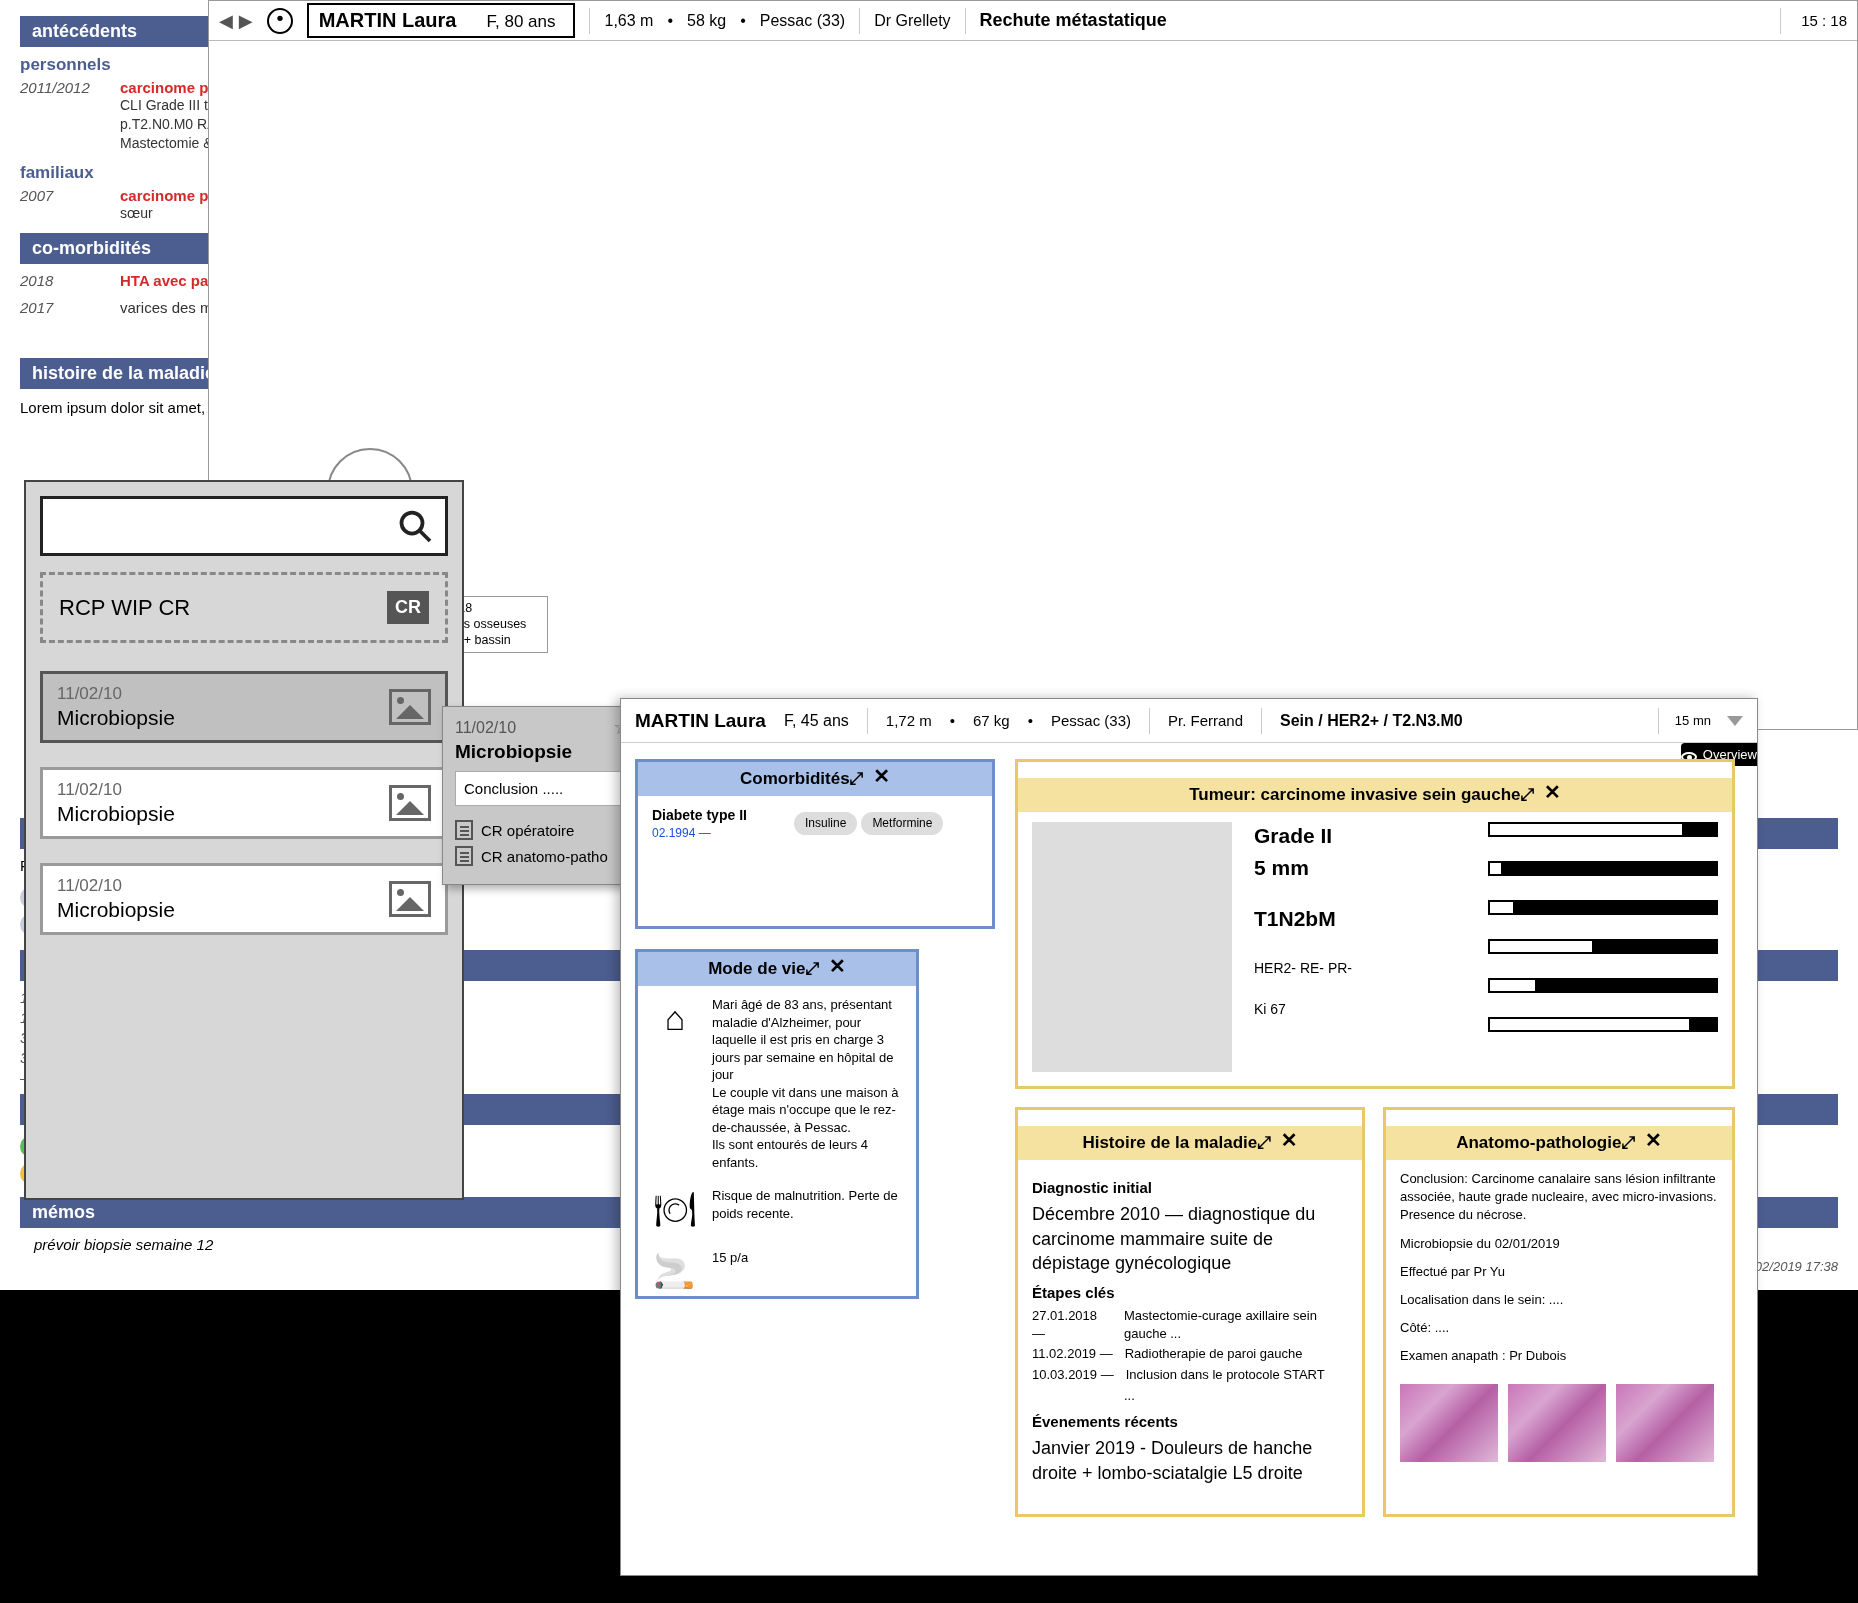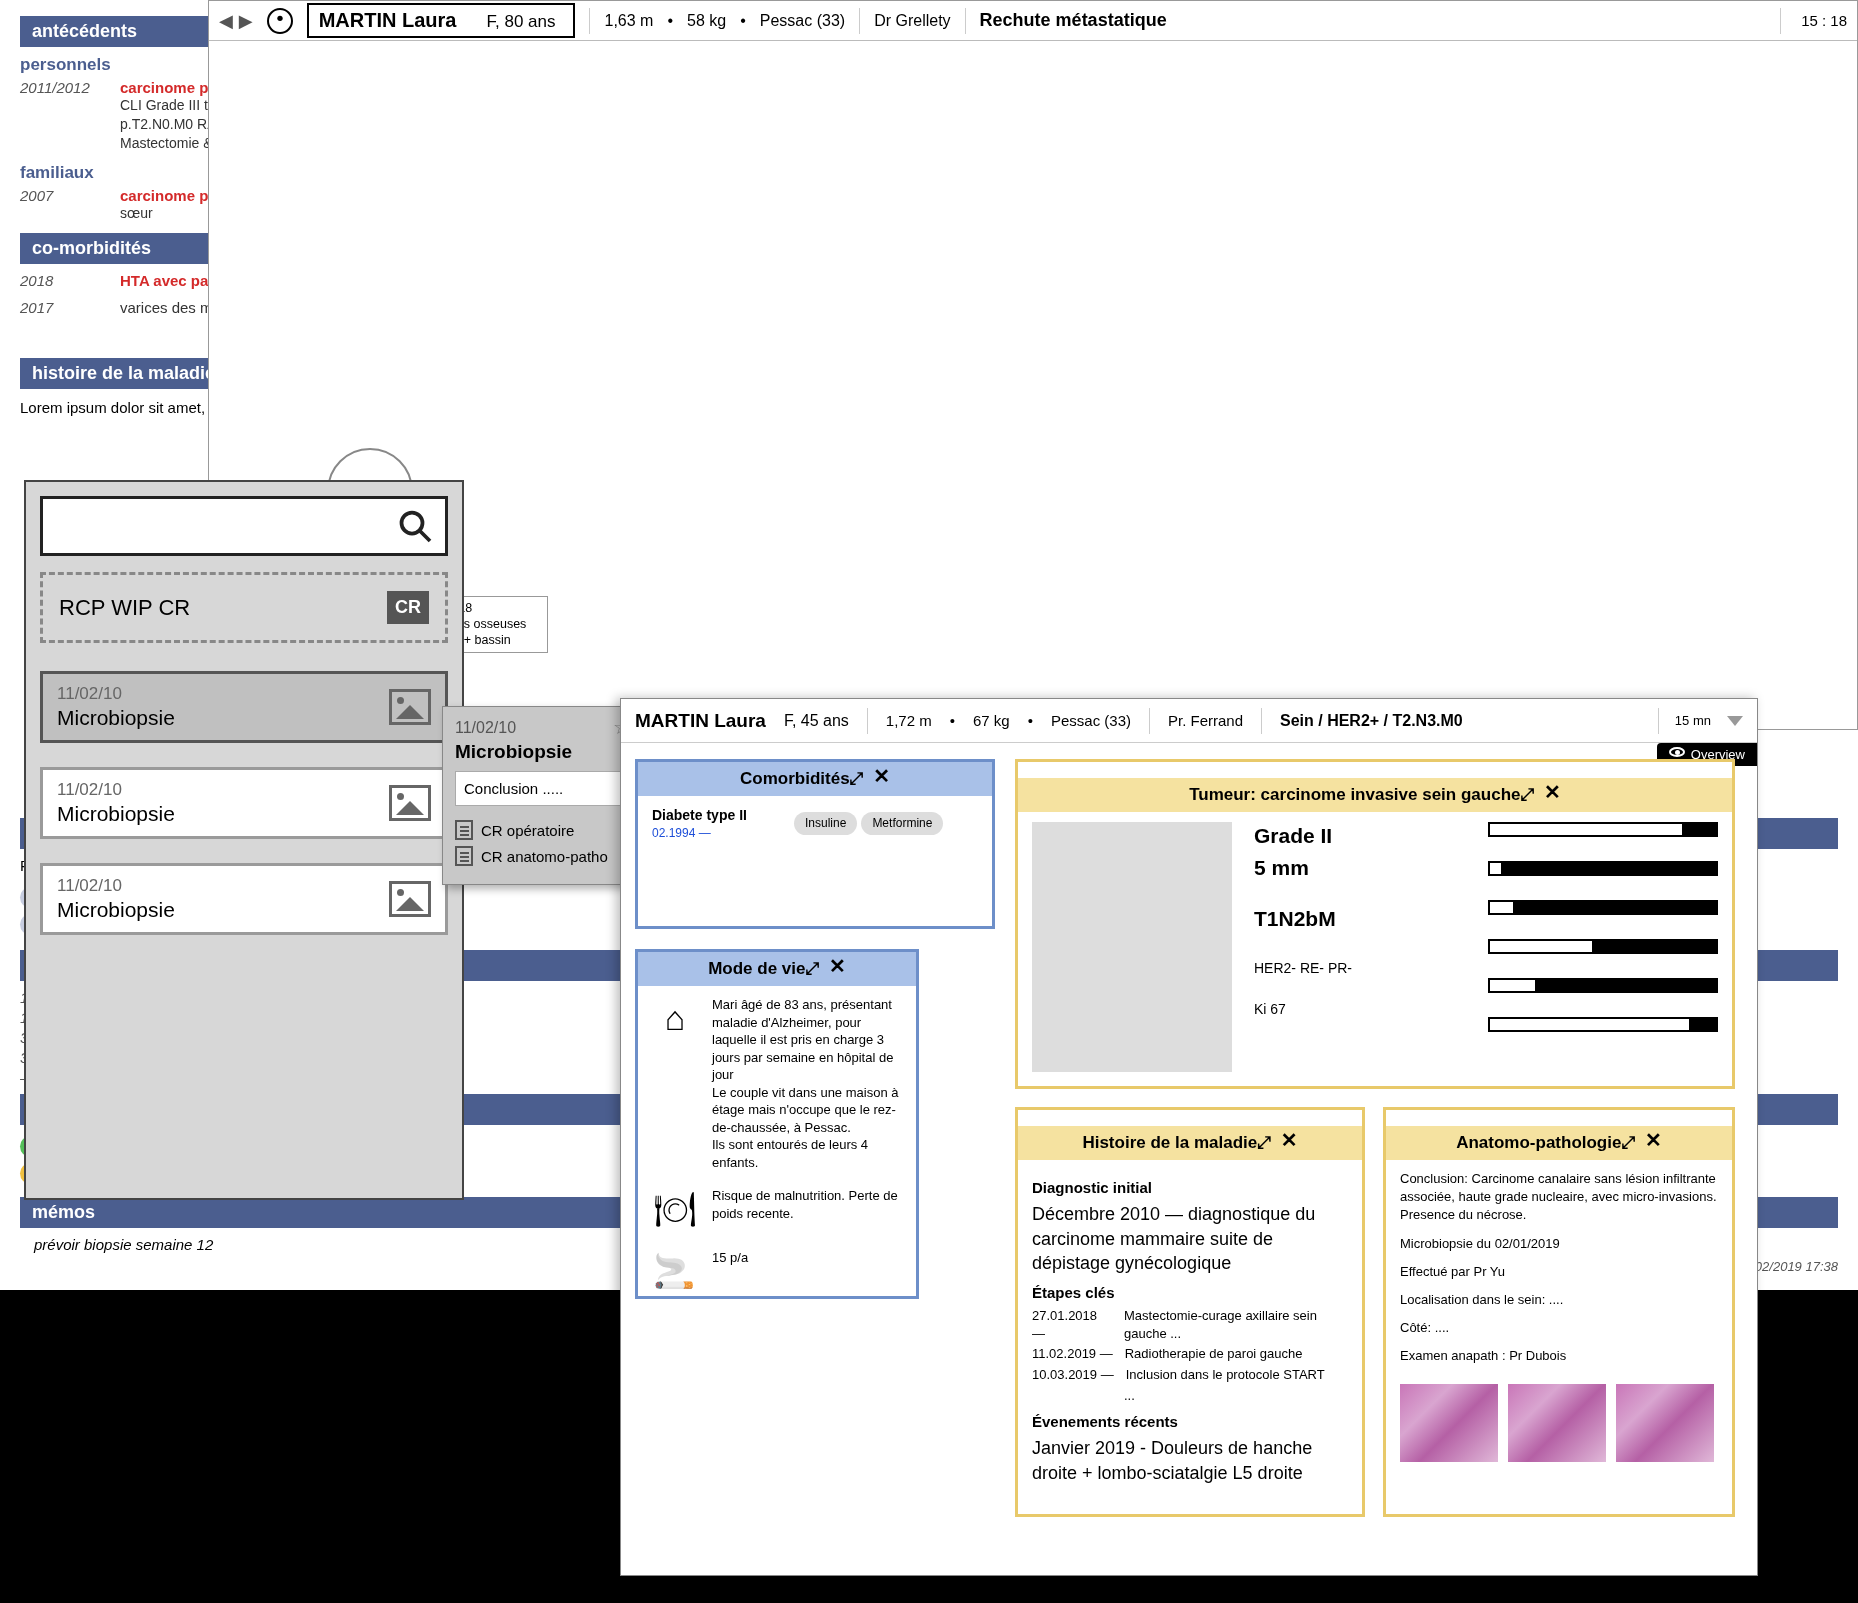--- a/index.html
+++ b/index.html
@@ -75,21 +75,21 @@
 .win-b { position:absolute; left:620px; top:698px; width:1138px; height:878px; background:#fff; border:1px solid #888; box-shadow:-4px 0 10px rgba(0,0,0,.25);}
 .win-b .topbar2{height:44px;border-bottom:1px solid #ccc;display:flex;align-items:center;padding:0 14px;gap:18px;}
 .topbar2 .nm{font-weight:700;font-size:19px;}
 .topbar2 .sx{font-size:16px;}
 .topbar2 .sep{width:1px;height:26px;background:#ccc;}
 .topbar2 .meta{font-size:15px;}
 .topbar2 .status{font-weight:700;font-size:16px;}
 .topbar2 .time{margin-left:auto;font-size:13px;display:flex;align-items:center;gap:16px;}
 .tri-dn{width:0;height:0;border-left:8px solid transparent;border-right:8px solid transparent;border-top:10px solid #999;}
 
-.ov-tab{position:absolute;right:0;top:44px;background:#000;color:#fff;font-size:13px;padding:4px 12px;display:flex;align-items:flex-start;gap:6px;border-radius:4px 0 0 0;}
+.ov-tab{position:absolute;right:0;top:44px;background:#000;color:#fff;font-size:13px;padding:4px 0;display:flex;align-items:flex-end;gap:6px;border-radius:4px 0 0 0;}
 .eye-ic{width:16px;height:10px;border:2px solid #fff;border-radius:60%;position:relative;}
 .eye-ic:after{content:"";position:absolute;left:4px;top:1px;width:5px;height:5px;background:#fff;border-radius:50%;}
 
 .grid{position:absolute;left:14px;top:60px;right:14px;bottom:14px;}
 .card{position:absolute;border:3px solid;background:#fff;}
 .card .ch{padding:7px 12px;display:flex;align-items:center;justify-content:center;font-weight:700;font-size:17px;}
 .card .ch .ctl{display:flex;gap:10px;font-size:17px;}
 .card .cb{padding:10px 14px;font-size:14px;line-height:1.35;}
 .blue{border-color:#6d8fc9;} .blue .ch{background:#a9c1e8;}
 .yel{border-color:#e8c96a;} .yel .ch{background:#f5e2a0;margin-top:16px;}

